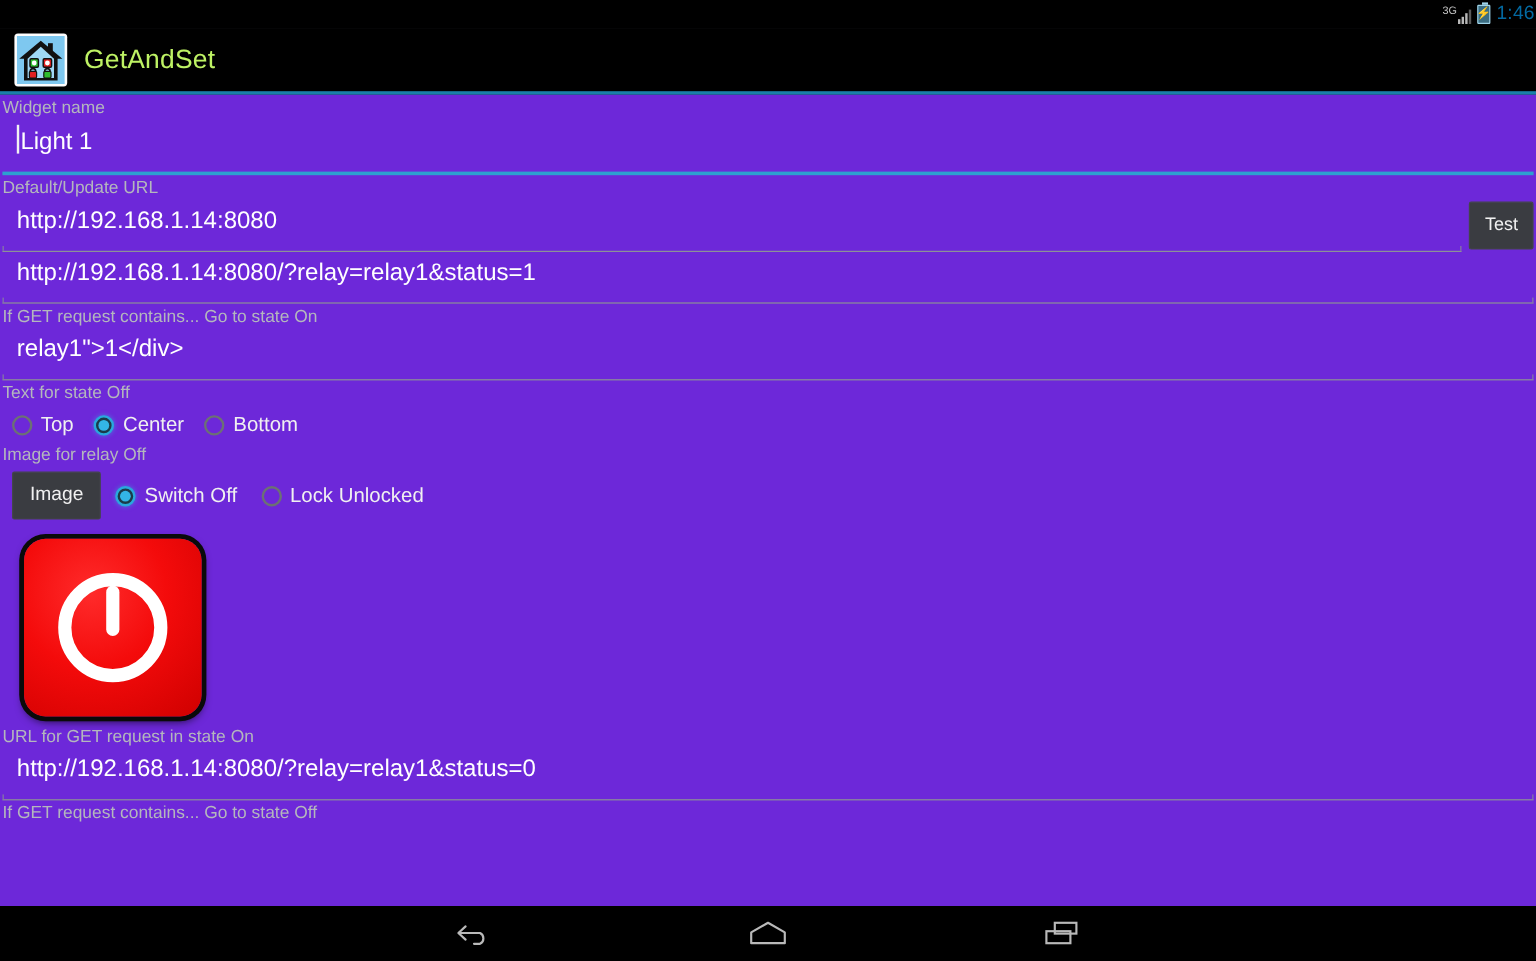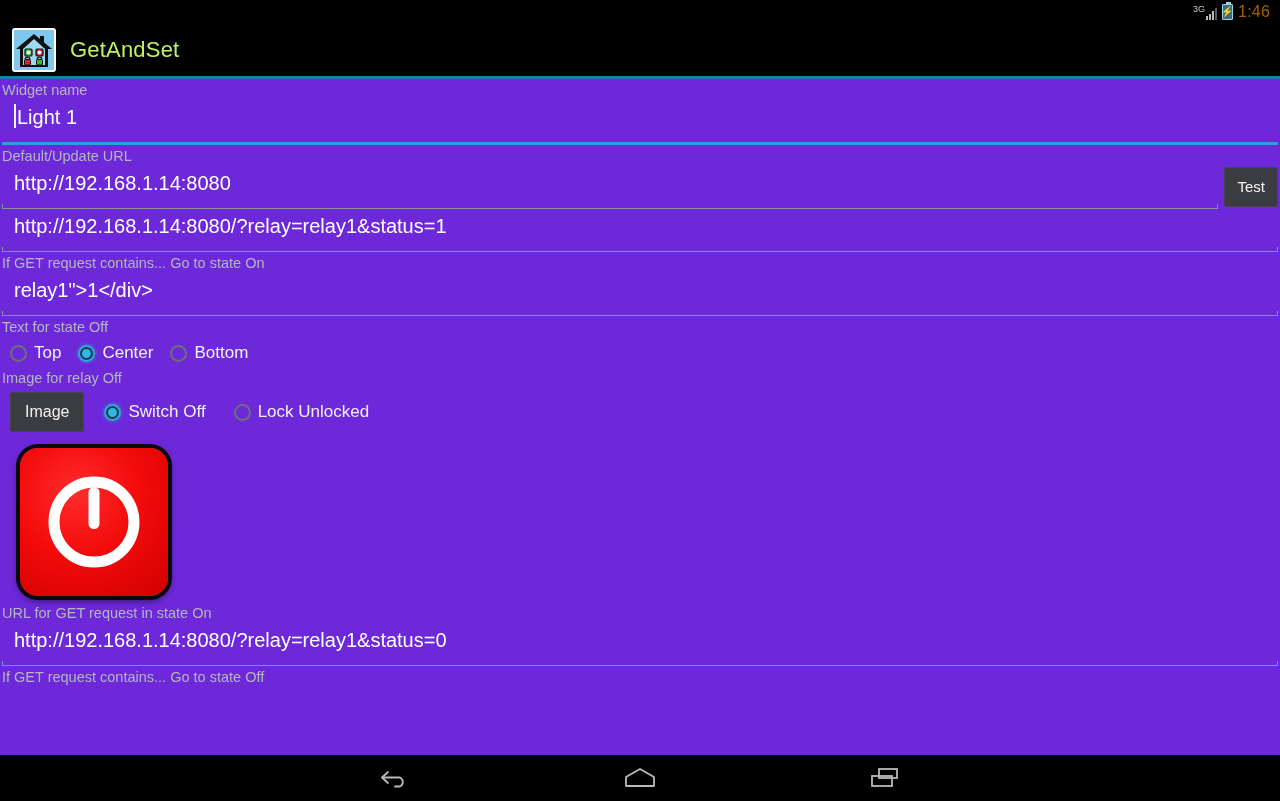--- a/index.html
+++ b/index.html
@@ -21,21 +21,21 @@
     flex-direction: column;
   }
 
   
   .status-bar {
     height: 24px;
     background: #000;
     display: flex;
     align-items: center;
     justify-content: flex-end;
-    padding-right: 10px;
+    padding-right: 1px;
     flex: 0 0 24px;
   }
   .status-right {
     display: flex;
     align-items: center;
     gap: 5px;
   }
   .sig-wrap {
     display: flex;
     align-items: flex-end;
@@ -77,21 +77,21 @@
   }
   .battery .bolt {
     position: absolute;
     inset: 0;
     display: flex; align-items: center; justify-content: center;
     color: #eaf6fb;
     font-size: 10px;
     line-height: 1;
   }
   .clock {
-    color: #a16207;
+    color: #0369a1;
     font-size: 16px;
     letter-spacing: .2px;
   }
 
   
   .action-bar {
     flex: 0 0 55px;
     background: #000;
     display: flex;
     align-items: center;
@@ -235,21 +235,21 @@
   }
   .radio-label {
     color: #f0f0f0;
     font-size: 17px;
     line-height: 20px;
   }
 
   .image-row {
     display: flex;
     align-items: center;
-    gap: 20px;
+    gap: 12px;
     padding: 4px 2px 4px 10px;
   }
 
   
   .preview-wrap {
     padding: 12px 0 6px 20px;
   }
   .preview {
     width: 148px;
     height: 148px;

